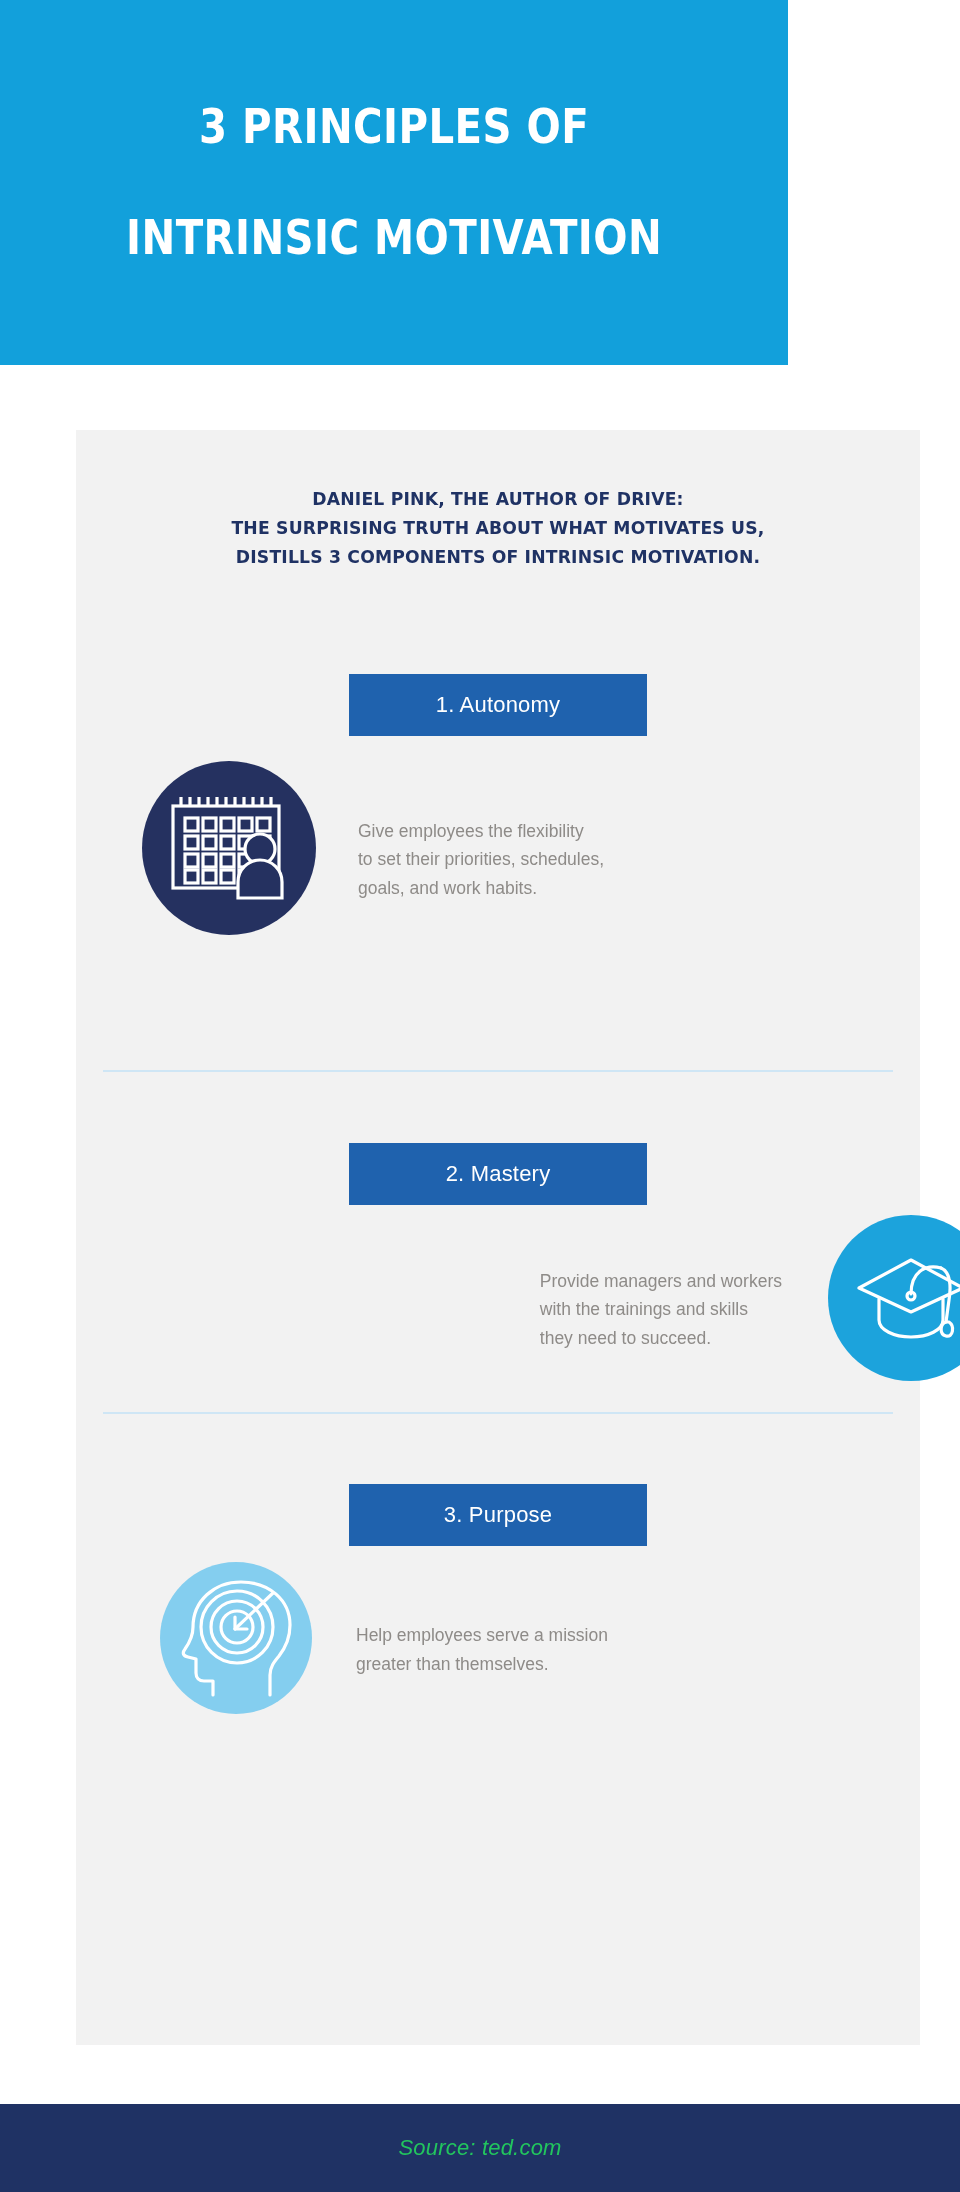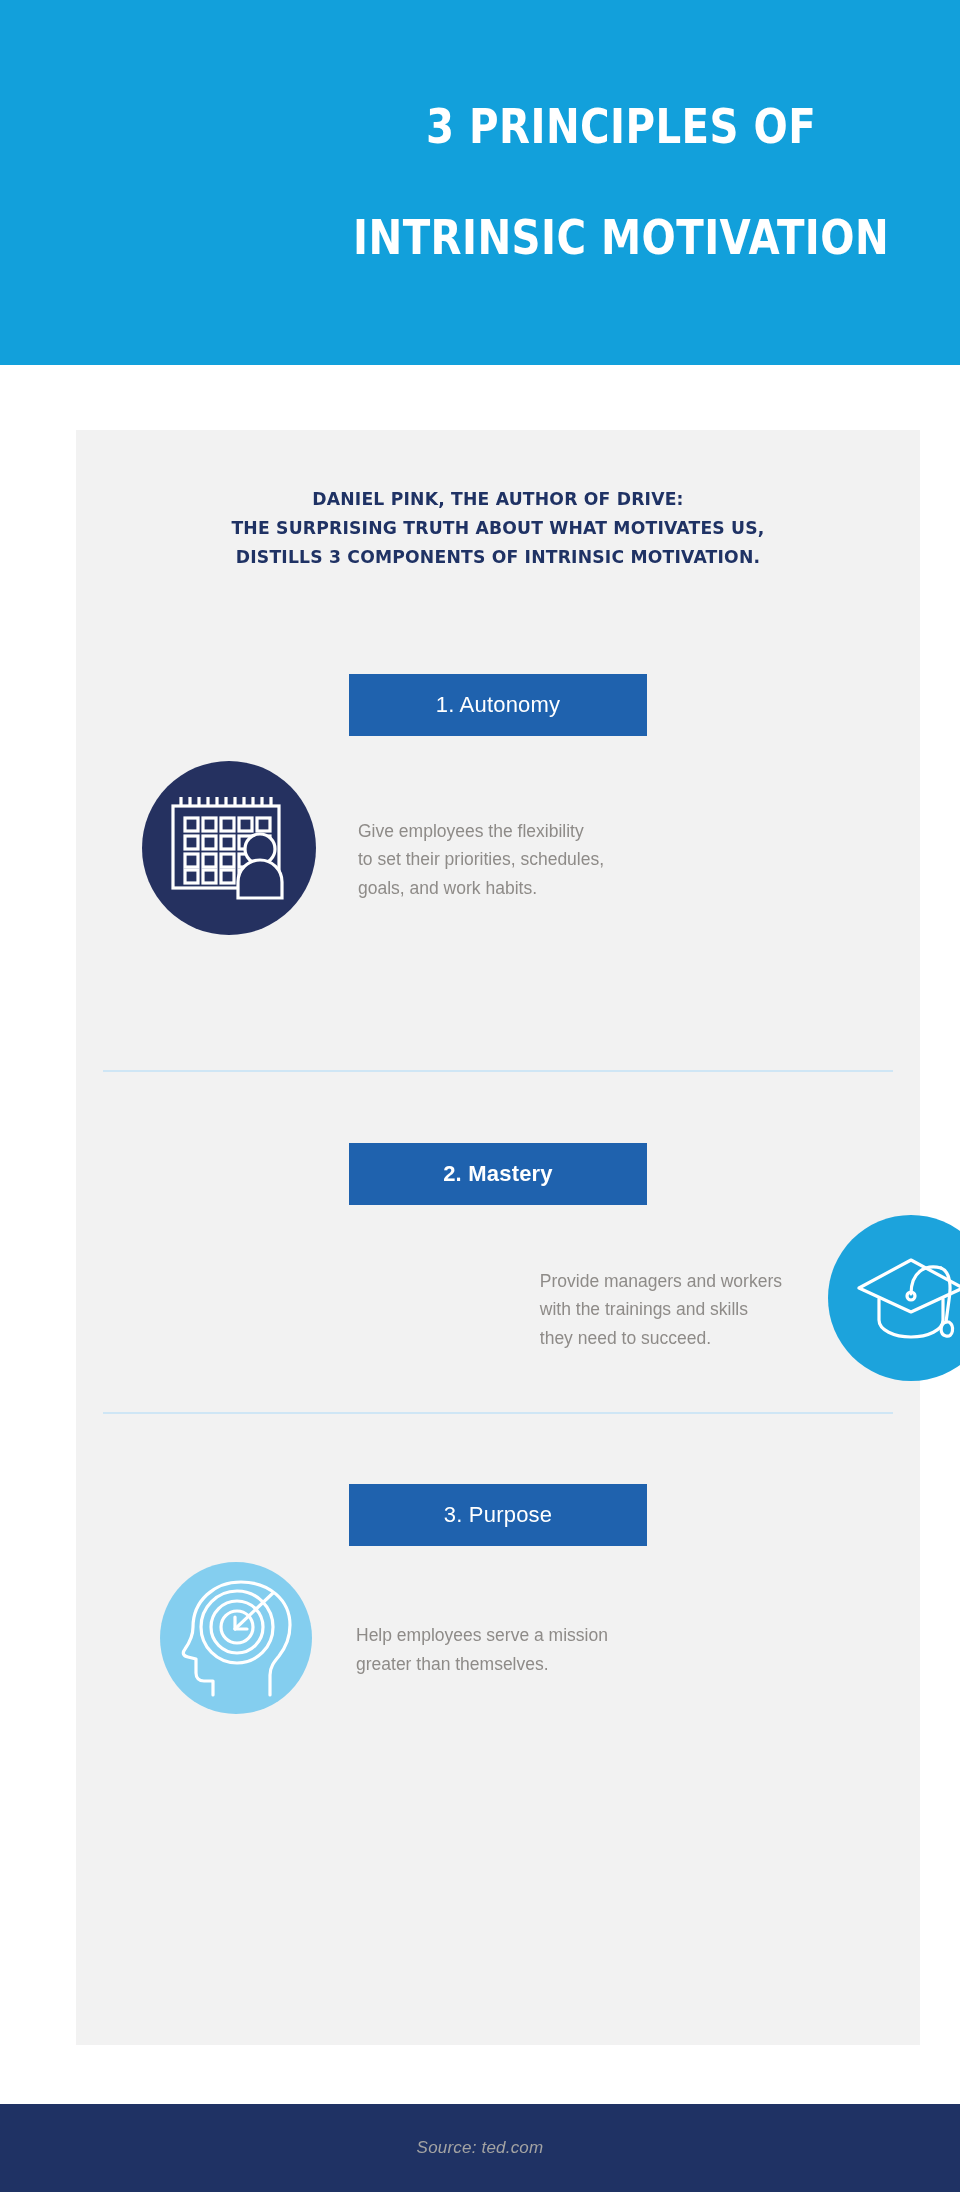--- a/index.html
+++ b/index.html
@@ -19,26 +19,26 @@
     width: 960px;
     height: 2192px;
     background: #ffffff;
   }
 
   
   .header-banner {
     position: absolute;
     left: 0;
     top: 0;
-    width: 960px;
+    width: 788px;
     height: 365px;
     background: #12a0db;
     display: flex;
     align-items: center;
-    justify-content: flex-end;
+    justify-content: center;
   }
   .header-title {
     text-align: center;
     color: #ffffff;
     font-family: "DejaVu Sans", sans-serif;
     font-weight: 700;
     font-size: 48px;
     line-height: 1.16;
     letter-spacing: 0.5px;
     text-transform: uppercase;
@@ -94,21 +94,21 @@
     display: flex;
     align-items: center;
     justify-content: center;
     font-size: 22px;
     font-weight: 400;
     letter-spacing: 0.2px;
     left: 273px;
     margin-top: 22px;
   }
   #badge-1 { top: 222px; }
-  #badge-2 { top: 691px; font-weight: bold; }
+  #badge-2 { top: 691px; }
   #badge-3 { top: 1032px; }
 
   
   .row {
     position: absolute;
     left: 0;
     width: 844px;
     display: flex;
     align-items: center;
   }
@@ -157,22 +157,22 @@
     left: 0;
     top: 2104px;
     width: 960px;
     height: 88px;
     background: #1f3264;
     display: flex;
     align-items: center;
     justify-content: center;
   }
   .footer-text {
-    color: #a3a3a3;
-    font-size: 17px;
+    color: #22c55e;
+    font-size: 22px;
     font-style: italic;
     letter-spacing: 0.2px;
   }
 </style>
 </head>
 <body>
 
 <div class="page">
 
   <div class="header-banner">

